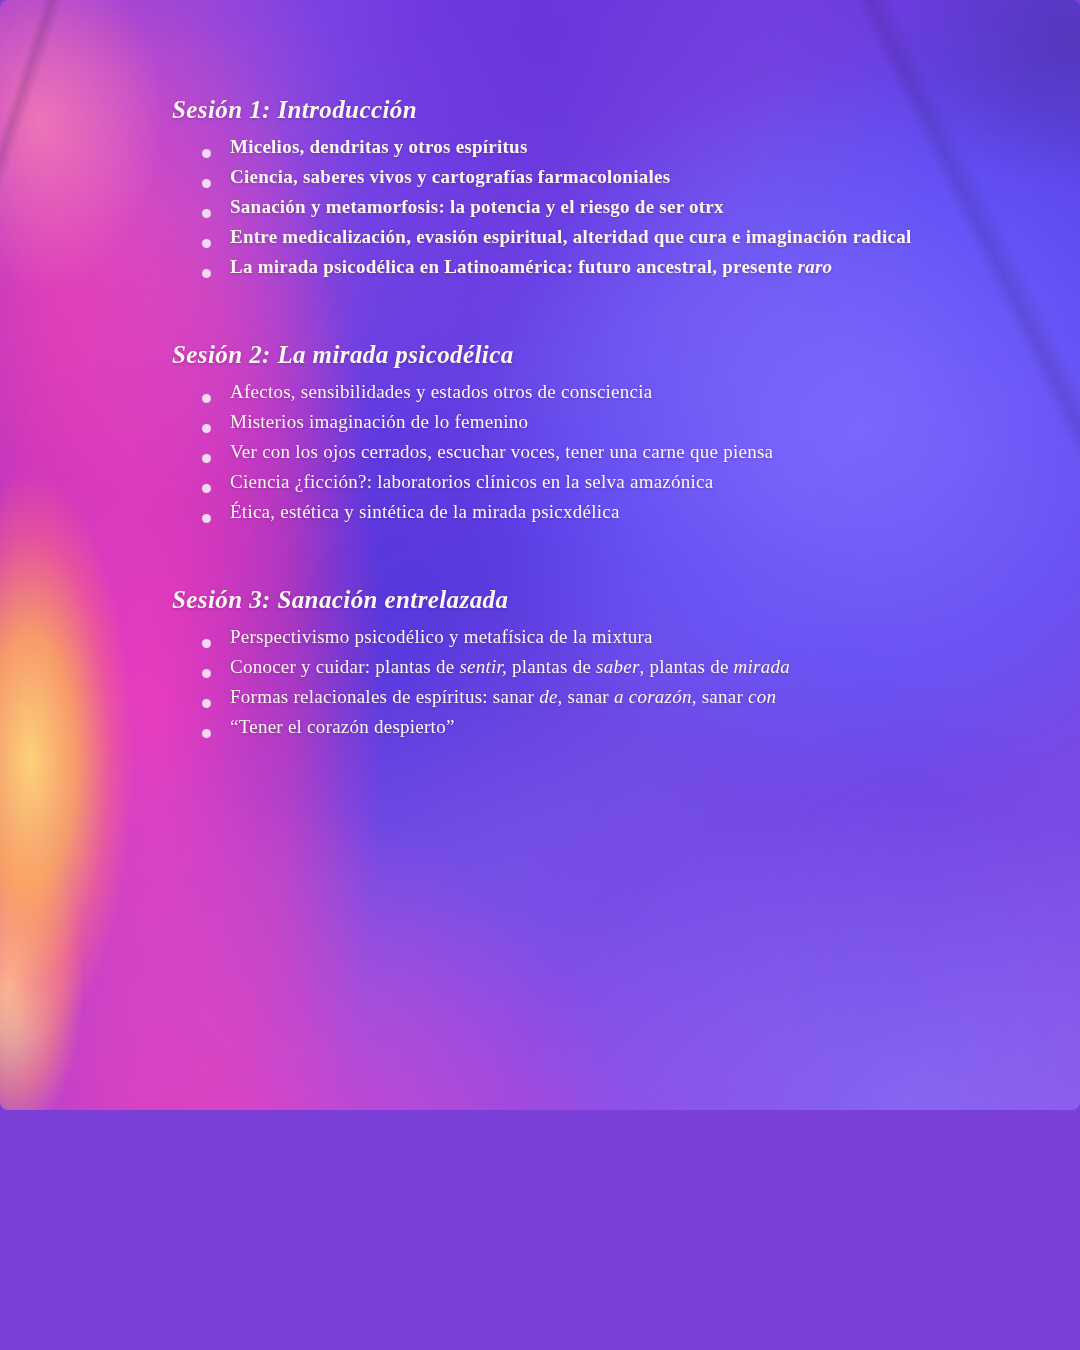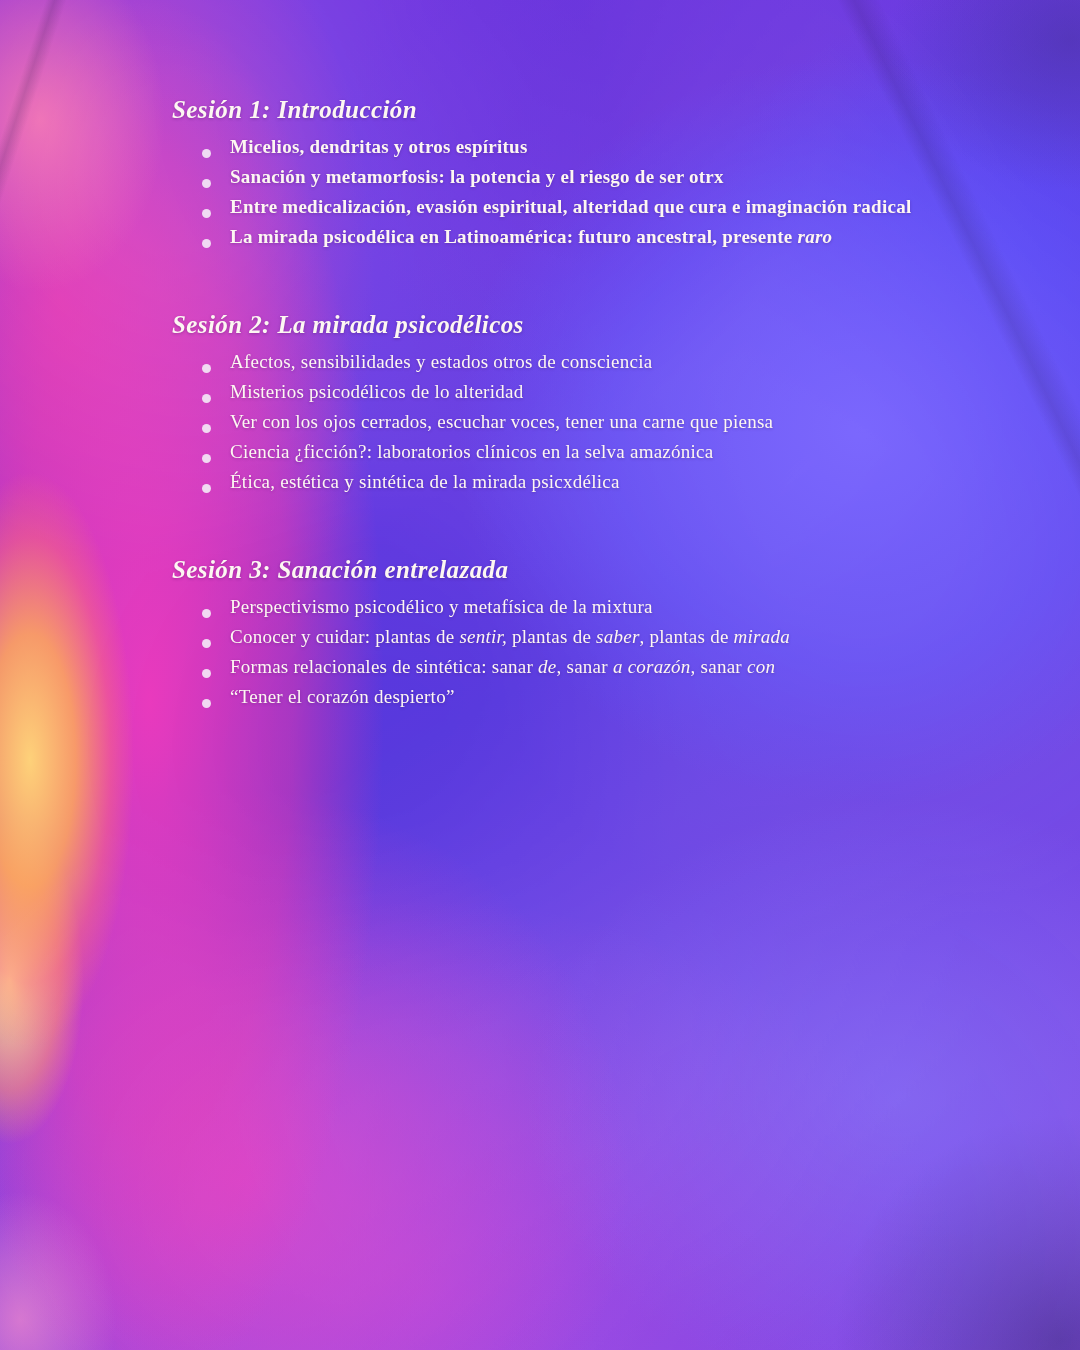--- a/index.html
+++ b/index.html
@@ -11,23 +11,24 @@
     height: 1350px;
     overflow: hidden;
     font-family: "Liberation Serif", serif;
     background: #7a3fd6;
   }
 
   
   #poster {
     position: relative;
     width: 1080px;
-    height: 1350px;
+    height: 1110px;
     overflow: hidden;
     isolation: isolate;
+    border-radius: 8px;
   }
   .bg-layer {
     position: absolute;
     inset: 0;
     pointer-events: none;
   }
   
   .bg-base {
     background:
       linear-gradient(150deg, #7b3ae0 0%, #6b3ae2 25%, #5f3fe0 50%, #7448e6 75%, #8a52e8 100%);
@@ -151,47 +152,48 @@
   <div class="bg-layer bg-sheen"></div>
   <div class="bg-layer bg-texture"></div>
   <div class="bg-layer bg-ridge"></div>
 
   <div id="content">
 
     <section class="session">
       <h2 class="session-title">Sesión 1: Introducción</h2>
       <ul class="items">
         <li>Micelios, dendritas y otros espíritus</li>
+        <li>Ciencia, saberes vivos y cartografías farmacoloniales</li>
         <li>Sanación y metamorfosis: la potencia y el riesgo de ser otrx</li>
         <li>Entre medicalización, evasión espiritual, alteridad que cura e  imaginación radical</li>
         <li>
           <span>La mirada psicodélica en Latinoamérica: futuro ancestral, presente </span><em>raro</em>
         </li>
       </ul>
     </section>
 
     <section class="session light">
-      <h2 class="session-title">Sesión 2: La mirada psicodélicos</h2>
+      <h2 class="session-title">Sesión 2: La mirada psicodélica</h2>
       <ul class="items">
         <li>Afectos, sensibilidades y estados otros de consciencia</li>
-        <li>Misterios psicodélicos de lo alteridad</li>
+        <li>Misterios imaginación de lo femenino</li>
         <li>Ver con los ojos cerrados, escuchar voces, tener una carne que piensa</li>
         <li>Ciencia ¿ficción?: laboratorios clínicos en la selva amazónica</li>
         <li>Ética, estética y sintética de la mirada psicxdélica</li>
       </ul>
     </section>
 
     <section class="session light">
       <h2 class="session-title">Sesión 3: Sanación entrelazada</h2>
       <ul class="items">
         <li>Perspectivismo psicodélico y metafísica de la mixtura</li>
         <li>
           <span>Conocer y cuidar: plantas de </span><em>sentir,</em><span> plantas de </span><em>saber</em><span>, plantas de </span><em>mirada</em>
         </li>
         <li>
-          <span>Formas relacionales de sintética: sanar </span><em>de</em><span>, sanar </span><em>a corazón</em><span>, sanar </span><em>con</em>
+          <span>Formas relacionales de espíritus: sanar </span><em>de</em><span>, sanar </span><em>a corazón</em><span>, sanar </span><em>con</em>
         </li>
         <li>“Tener el corazón despierto”</li>
       </ul>
     </section>
 
   </div>
 </div>
 
 </body></html>

